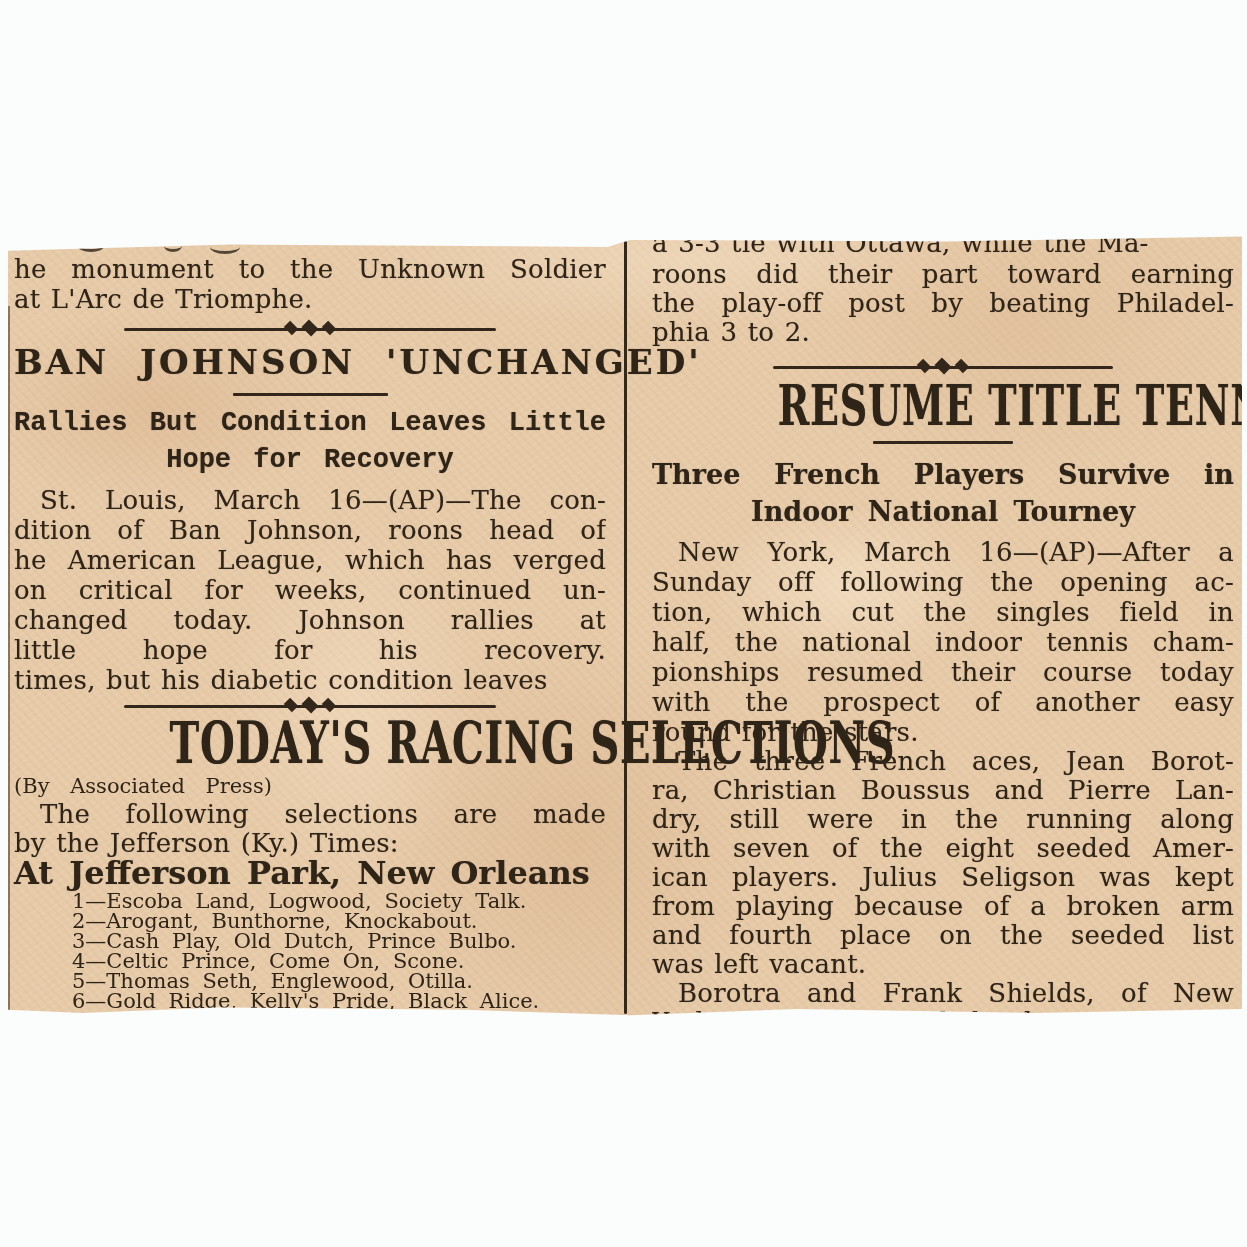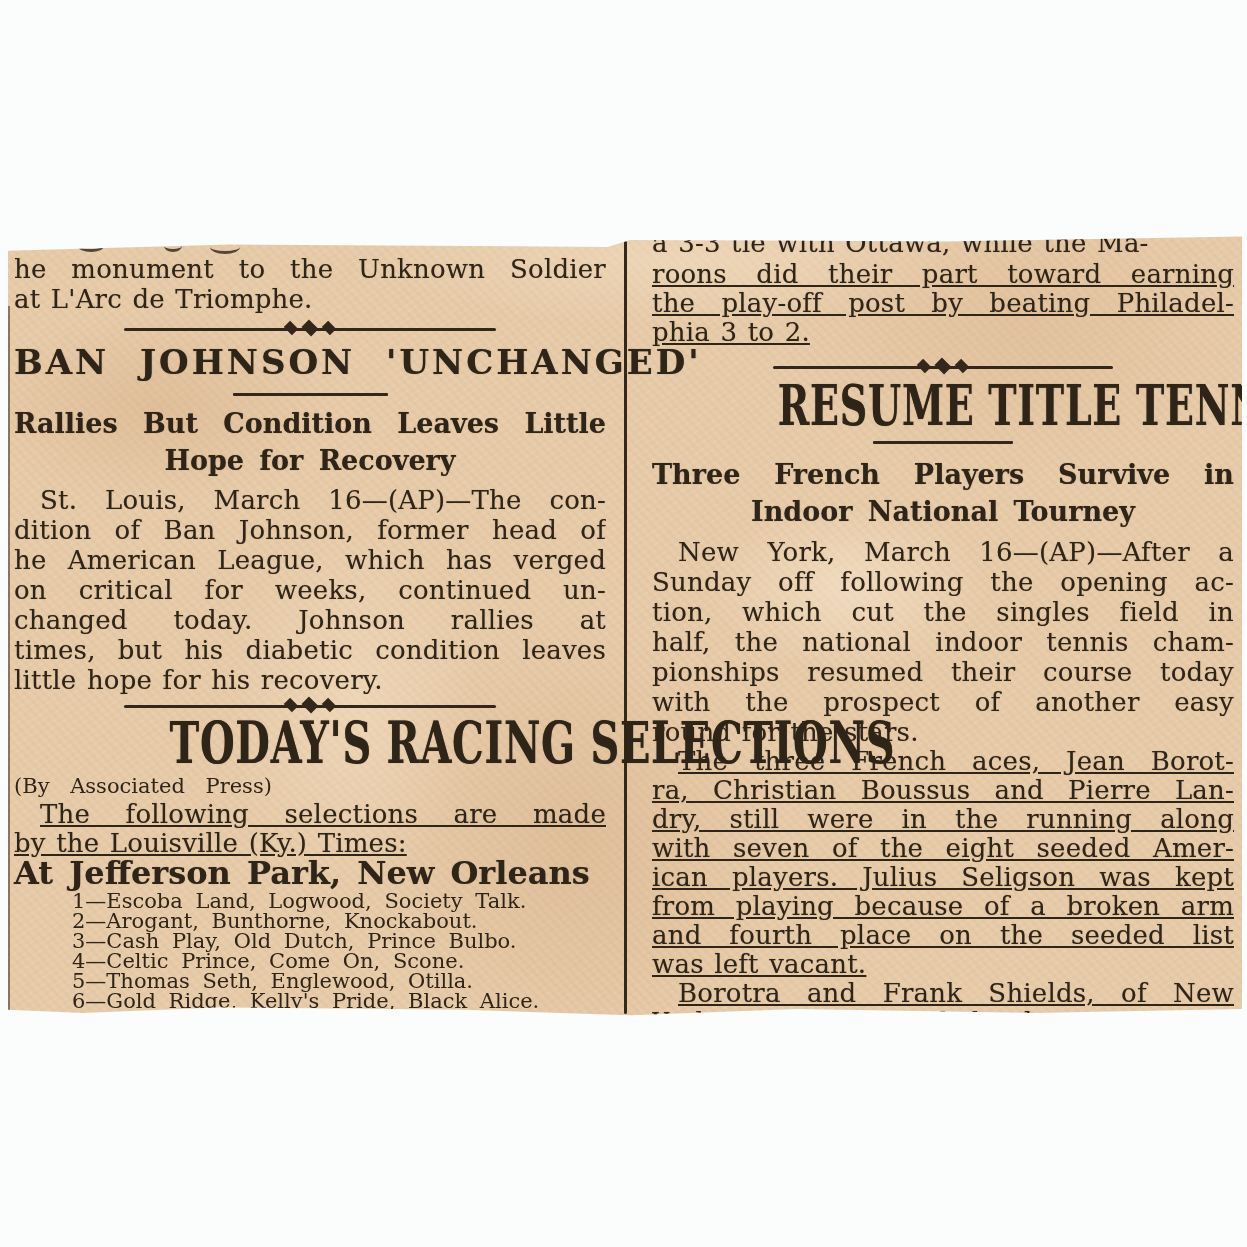--- a/index.html
+++ b/index.html
@@ -36,21 +36,21 @@
   
   .line{white-space:nowrap;}
   .just .line{text-align:justify;text-align-last:justify;white-space:normal;overflow:hidden;}
   .just .line:last-child{text-align-last:left;}
   .just.last-center .line:last-child{text-align-last:center;}
   .just.all-just .line:last-child{text-align-last:justify;}
   .indent-first .line:first-child{text-indent:26px;}
 
   .body-text{font-size:26px;line-height:30px;letter-spacing:.2px;word-spacing:2px;
              text-shadow:0 0 1px rgba(52,38,22,.35);}
-  .lh29 .line{line-height:29px;text-decoration:underline;}
+  .lh29 .line{line-height:29px;}
 
   .subhead{font-weight:bold;font-size:27px;line-height:37px;word-spacing:6px;
            text-shadow:0 0 1px rgba(40,28,15,.45);}
 
   .headline-md{font-weight:bold;font-size:34px;line-height:40px;text-align:center;
                letter-spacing:3px;word-spacing:16px;white-space:nowrap;
                text-shadow:0 0 1px rgba(35,25,12,.55);}
   .headline-big{display:flex;overflow:visible;}
   .headline-big > span{font-weight:bold;white-space:nowrap;letter-spacing:1px;
                        transform-origin:center;display:inline-block;
@@ -103,53 +103,53 @@
           <i class="dia"></i>
           <i class="dia mid"></i>
           <i class="dia"></i>
         </span>
     </div>
 
     <div class="headline-md" style="margin-top:4px;">BAN JOHNSON 'UNCHANGED'</div>
 
     <div class="rule-short" style="width:155px;margin-top:11px;"></div>
 
-    <div class="subhead just last-center" style="margin-top:9px;">
+    <div class="subhead just last-center" style="margin-top:9px;font-family:Liberation Mono, monospace;">
         <div class="line">Rallies But Condition Leaves Little</div>
         <div class="line">Hope for Recovery</div>
       </div>
 
     <div class="body-text just indent-first" style="margin-top:6px;">
         <div class="line">St. Louis, March 16—(AP)—The con-</div>
-        <div class="line">dition of Ban Johnson, former head of</div>
+        <div class="line">dition of Ban Johnson, roons head of</div>
         <div class="line">he American League, which has verged</div>
         <div class="line">on critical for weeks, continued un-</div>
         <div class="line">changed today.  Johnson rallies at</div>
+        <div class="line">little hope for his recovery.</div>
         <div class="line">times, but his diabetic condition leaves</div>
-        <div class="line">little hope for his recovery.</div>
       </div>
 
     <div class="div-diamond" style="width:372px;margin-top:3px;">
       <span class="bar"></span>
       <span class="dset">
           <i class="dia"></i>
           <i class="dia mid"></i>
           <i class="dia"></i>
         </span>
     </div>
 
     <div class="headline-big headline-racing" style="margin-top:2px;">
       <span>TODAY'S RACING SELECTIONS</span>
     </div>
 
     <div class="byline" style="margin-top:5px;">(By Associated Press)</div>
 
     <div class="body-text just indent-first lh29" style="margin-top:2px;">
         <div class="line">The following selections are made</div>
-        <div class="line">by the Louisville (Ky.) Times:</div>
+        <div class="line">by the Jefferson (Ky.) Times:</div>
       </div>
 
     <div class="track-heading" style="margin-top:2px;">At Jefferson Park, New Orleans</div>
 
     <div class="race-list" style="margin-top:4px;">
         <div class="line">1—Escoba Land, Logwood, Society Talk.</div>
         <div class="line">2—Arogant, Bunthorne, Knockabout.</div>
         <div class="line">3—Cash Play, Old Dutch, Prince Bulbo.</div>
         <div class="line">4—Celtic Prince, Come On, Scone.</div>
         <div class="line">5—Thomas Seth, Englewood, Otilla.</div>

